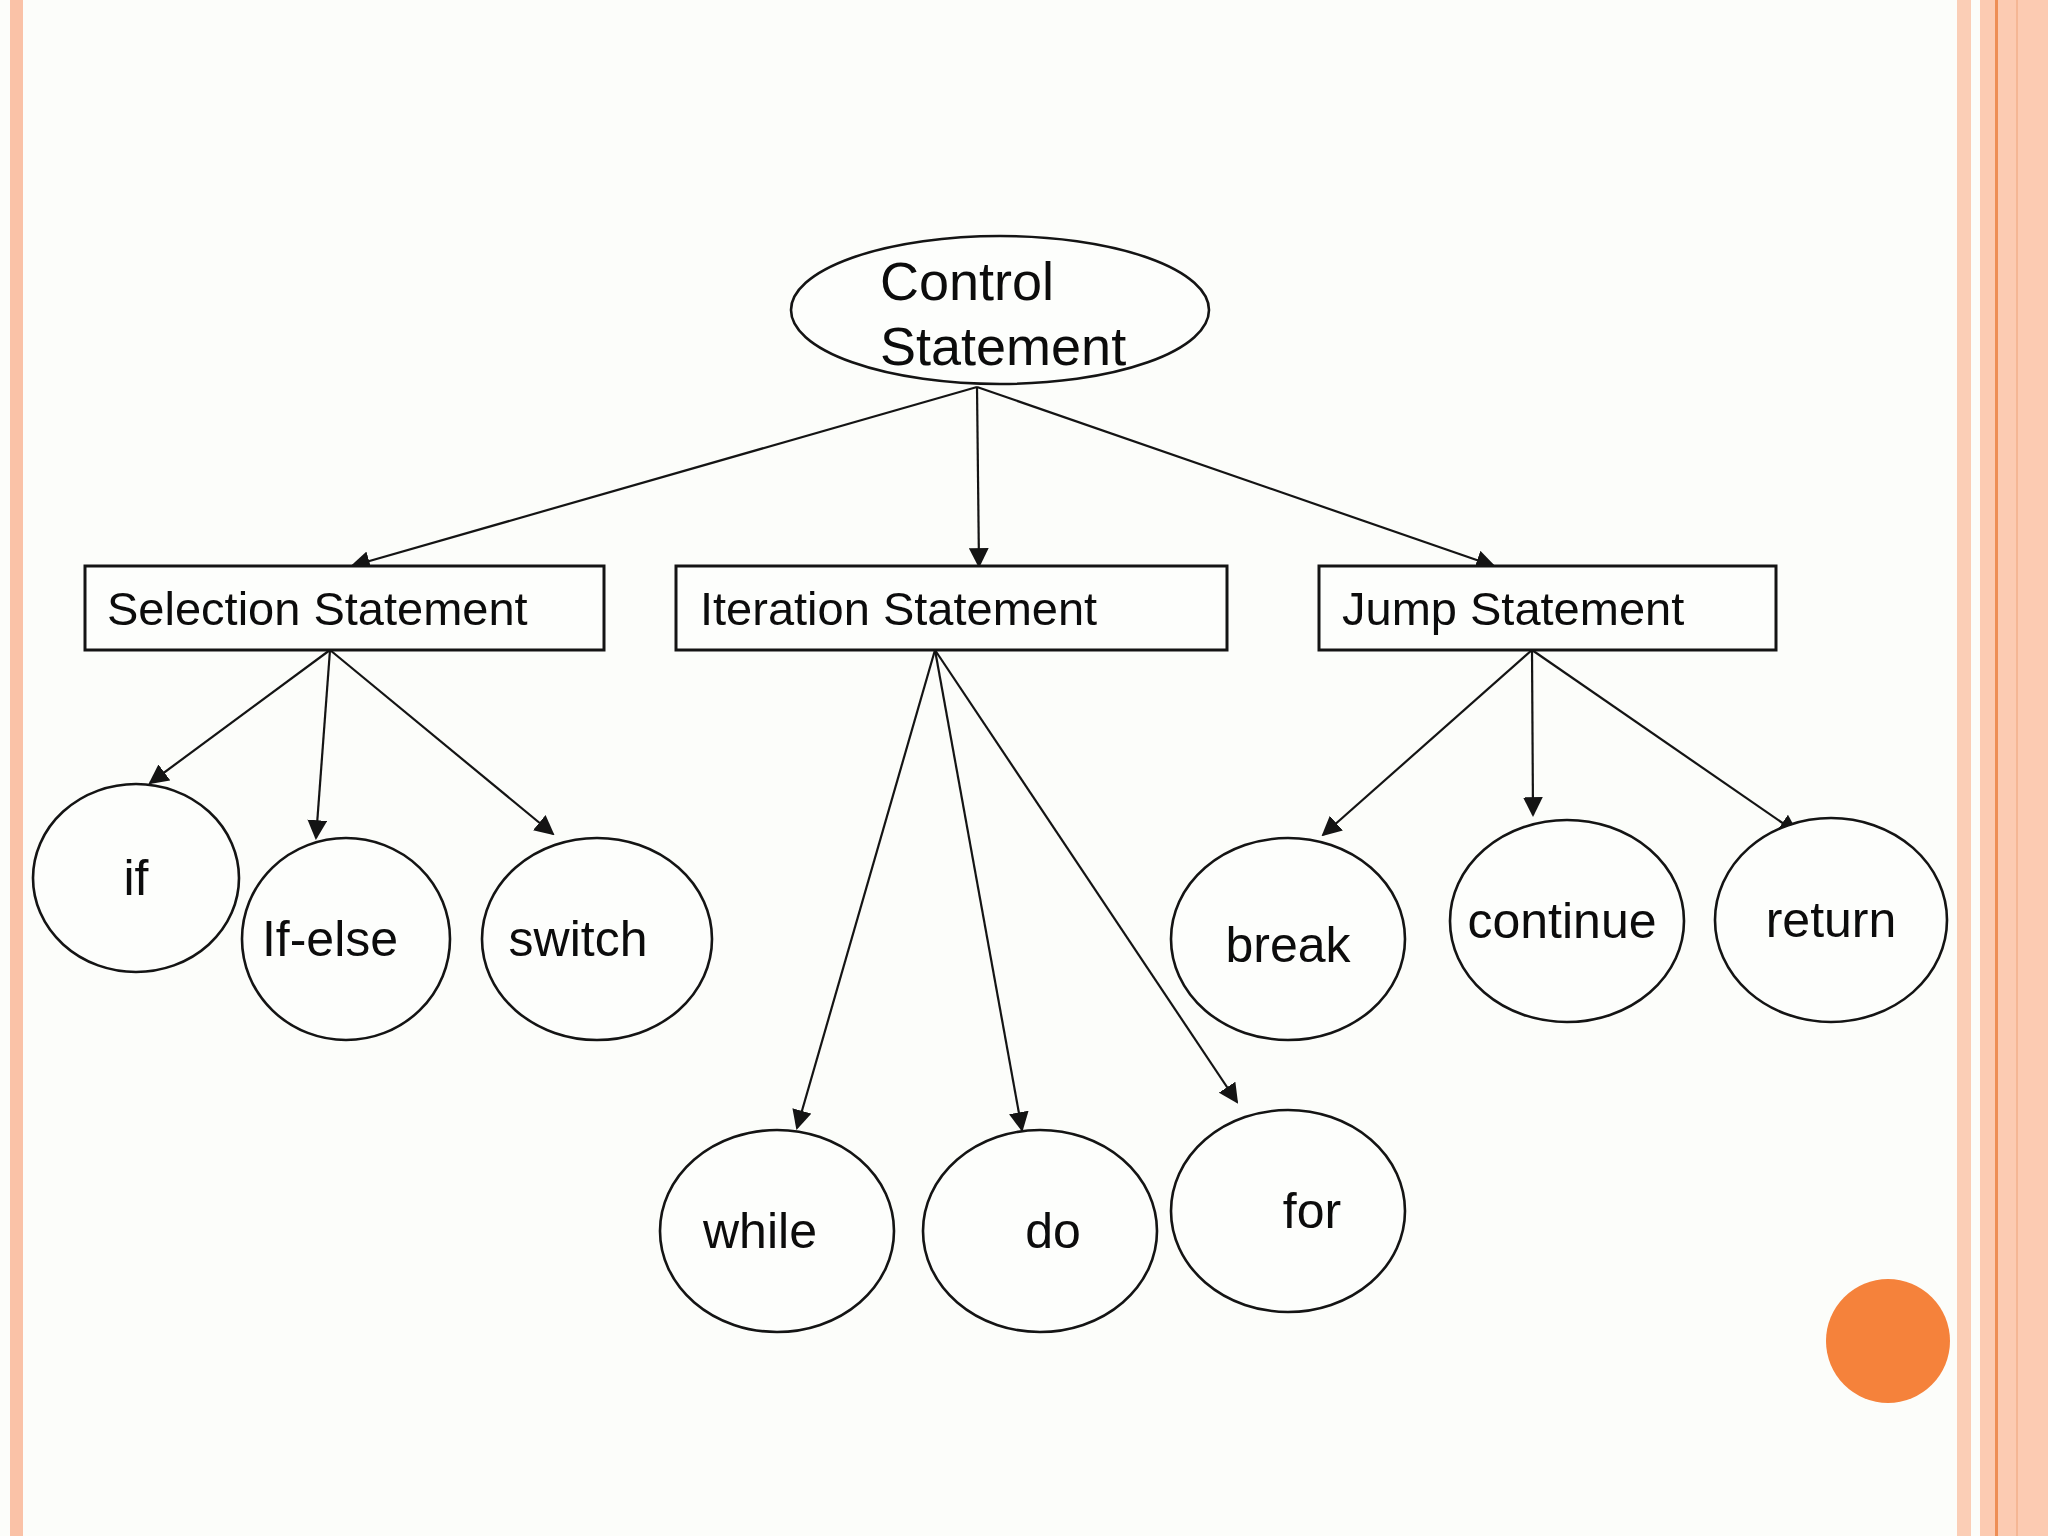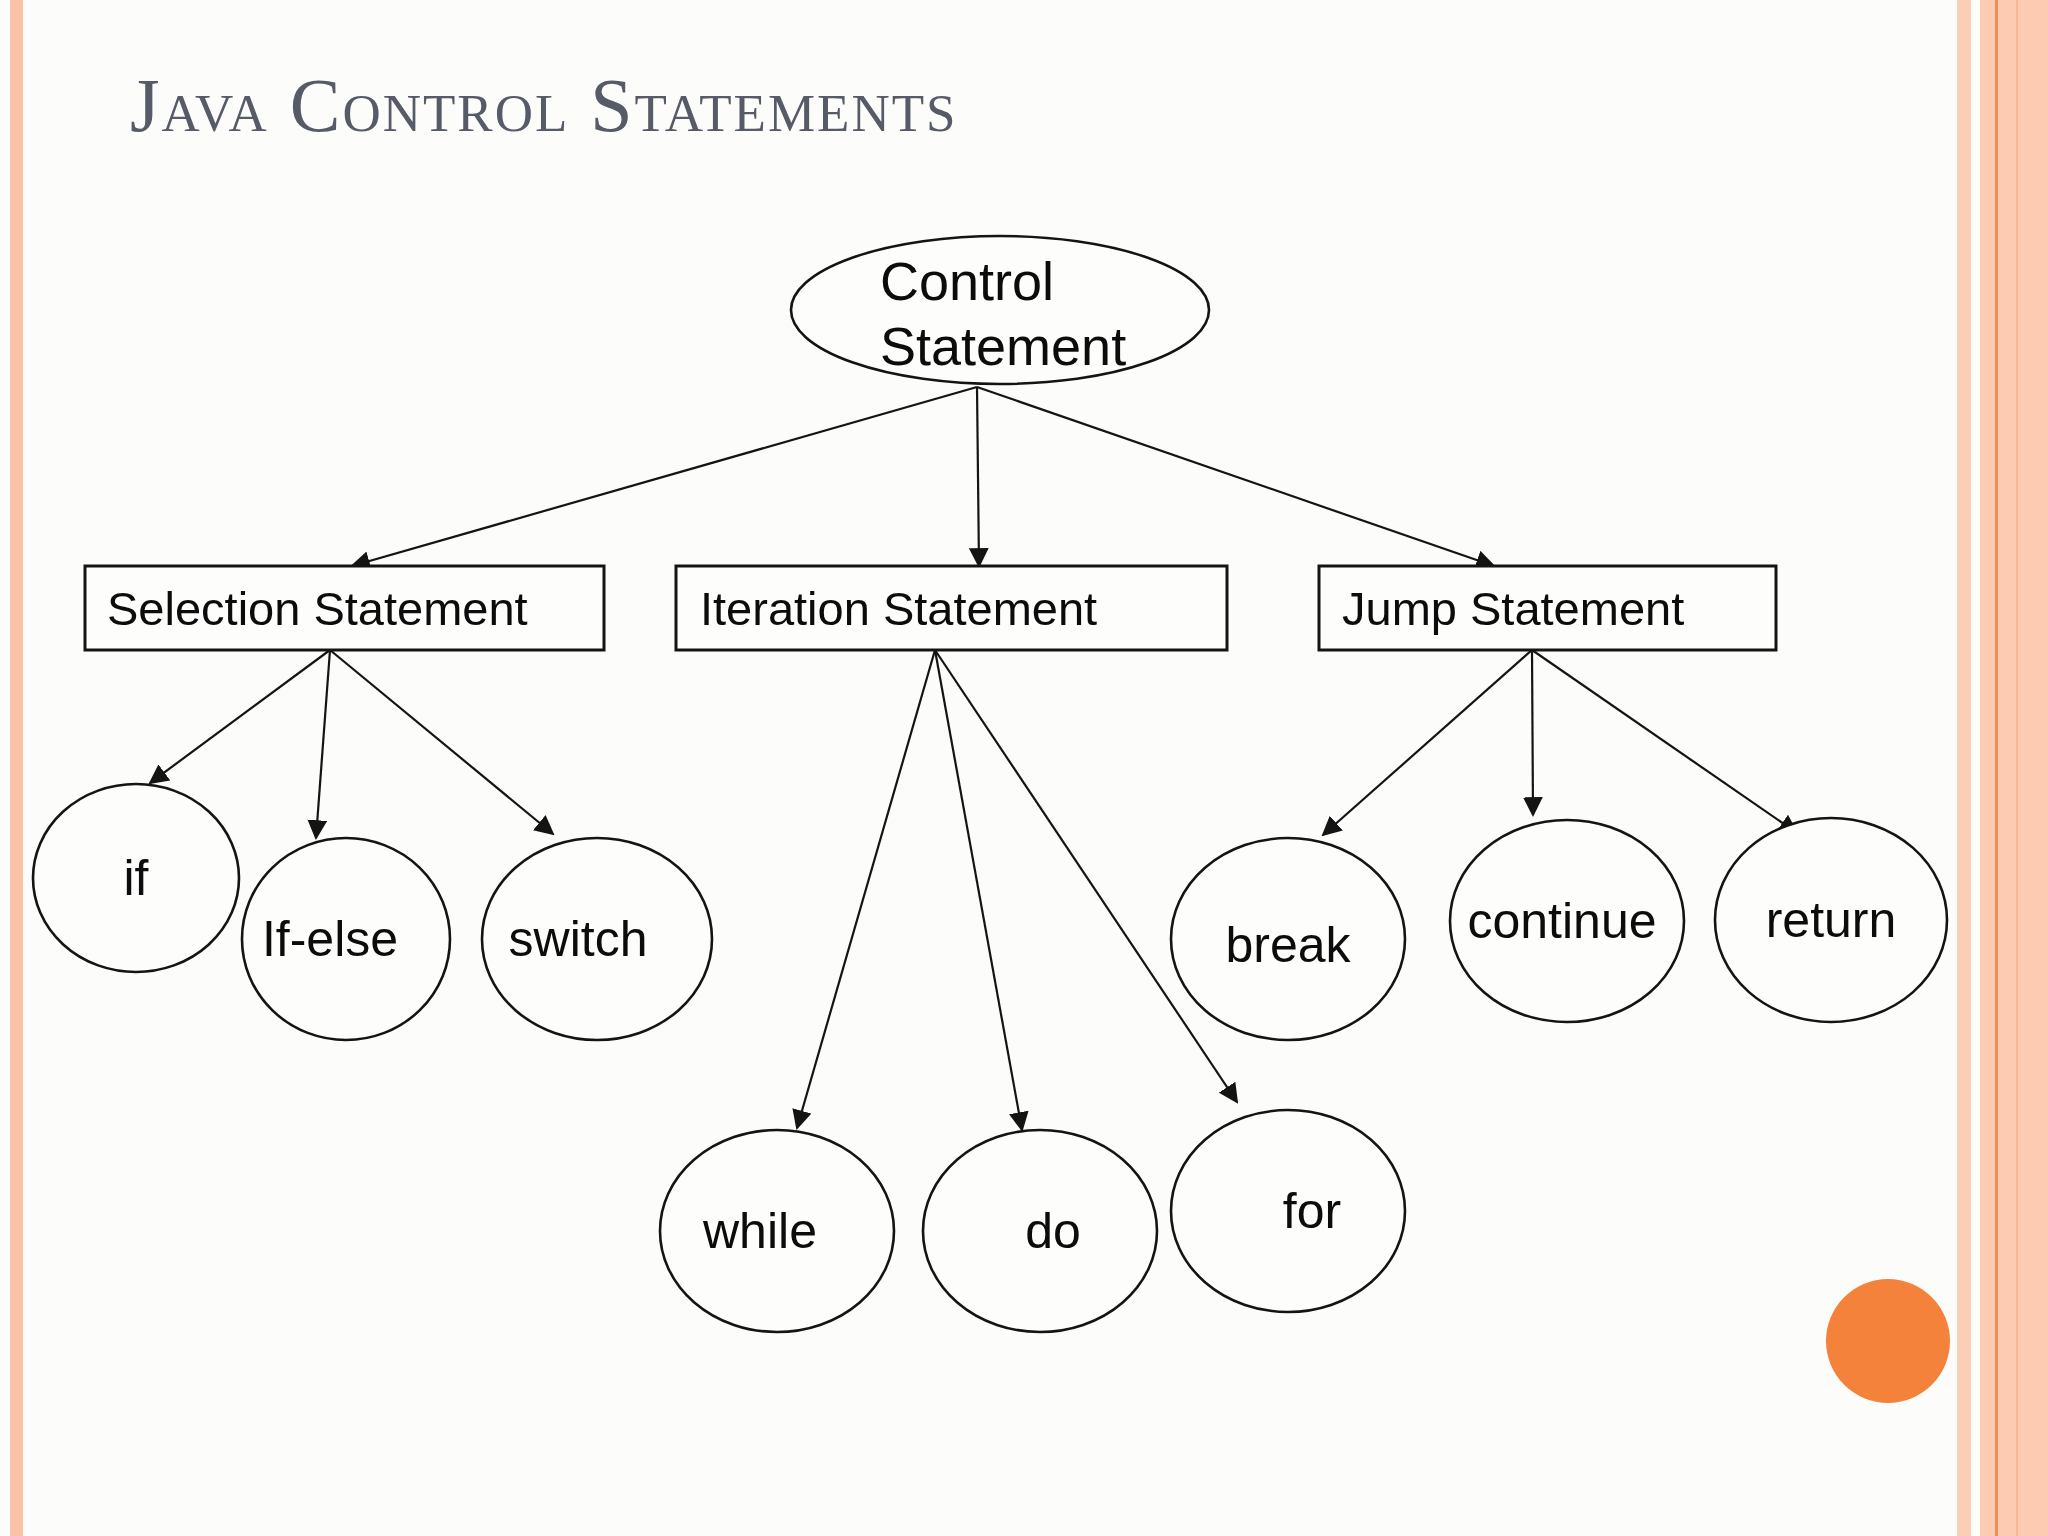--- a/index.html
+++ b/index.html
@@ -55,21 +55,20 @@
 <body>
 
 <div class="slide">
 
   <div class="stripe stripe-left"></div>
   <div class="stripe stripe-right-thin"></div>
   <div class="stripe stripe-right-wide"></div>
   <div class="stripe stripe-right-dark"></div>
   <div class="stripe stripe-right-faint"></div>
 
-  <h1 class="title">Java Control Statements</h1>
 
   <svg class="diagram" width="2048" height="1536" viewBox="0 0 2048 1536">
     <defs>
       <marker id="arrow" viewBox="0 0 10 10" refX="9" refY="5" markerWidth="9" markerHeight="9" orient="auto-start-reverse">
         <path d="M0,0 L10,5 L0,10 z" fill="#141414"></path>
       </marker>
     </defs>
 
     <line class="connector" x1="977" y1="387" x2="352" y2="566" marker-end="url(#arrow)"></line>
     <line class="connector" x1="977" y1="387" x2="979" y2="566" marker-end="url(#arrow)"></line>

